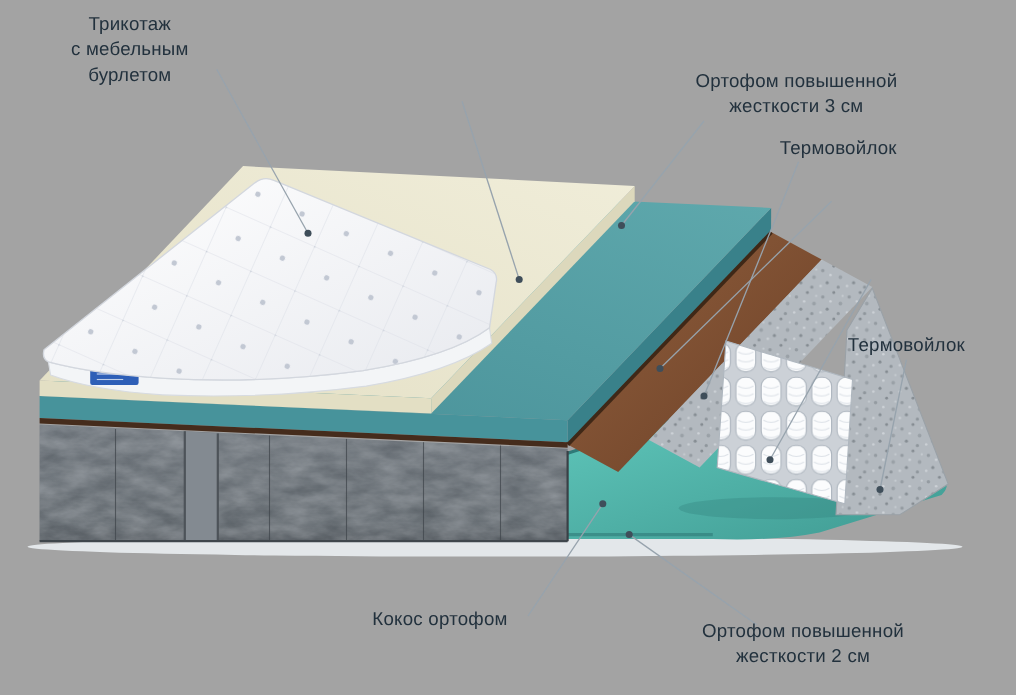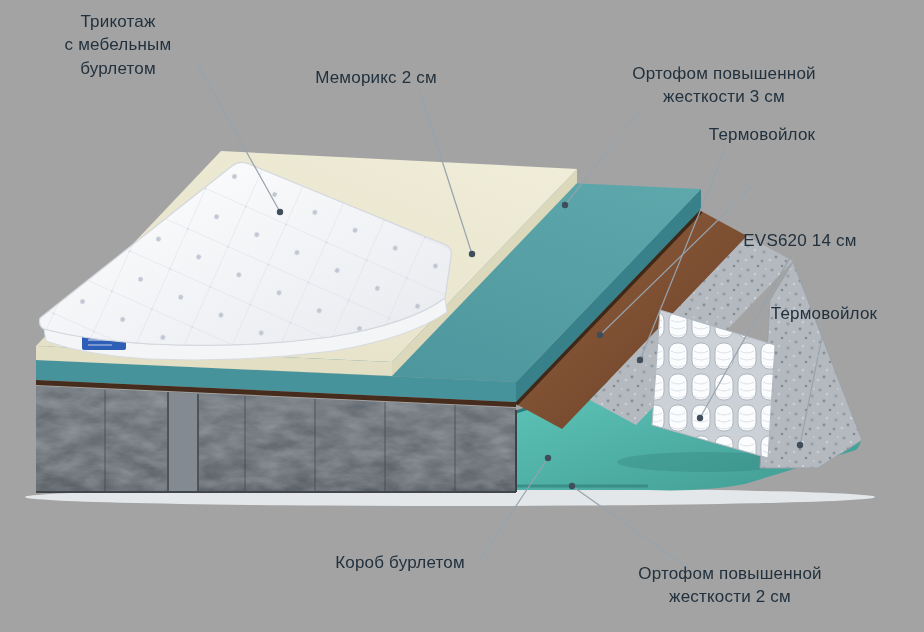--- a/index.html
+++ b/index.html
@@ -165,23 +165,21 @@
     <circle cx="700" cy="418" r="3.2"></circle>
     <circle cx="800" cy="445" r="3.2"></circle>
     <circle cx="548" cy="458" r="3.2"></circle>
     <circle cx="572" cy="486" r="3.2"></circle>
   </g>
 </svg>
 
 <div class="label label-cover">Трикотаж
 с мебельным
 бурлетом</div>
-<div class="label label-memorix">Меморикс 2 см</div>
 <div class="label label-ortho3">Ортофом повышенной
 жесткости 3 см</div>
 <div class="label label-termo1">Термовойлок</div>
-<div class="label label-evs">EVS620 14 см</div>
 <div class="label label-termo2">Термовойлок</div>
-<div class="label label-korob">Короб бурлетом</div>
+<div class="label label-korob">Кокос ортофом</div>
 <div class="label label-ortho2">Ортофом повышенной
 жесткости 2 см</div>
 
 </div>
 
 </body></html>

